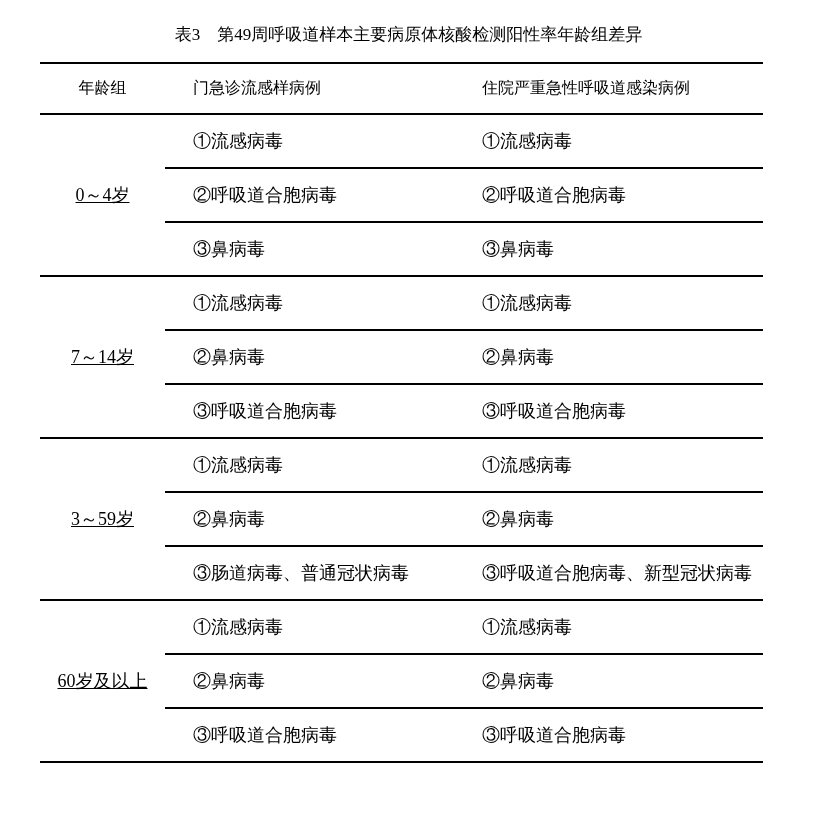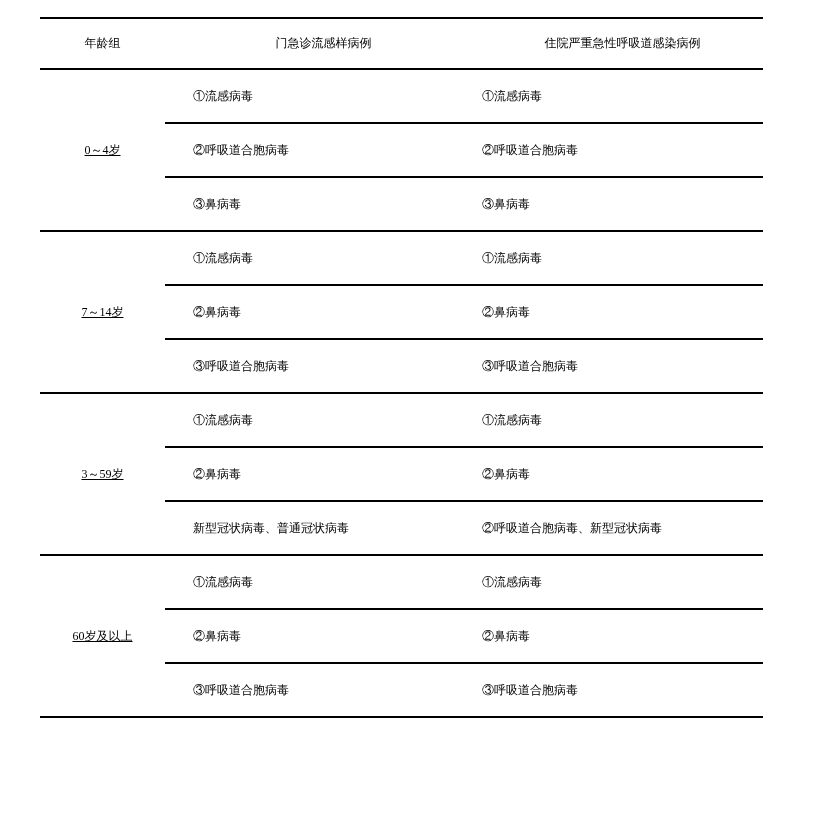--- a/index.html
+++ b/index.html
@@ -22,49 +22,50 @@
   }
   table.report {
     margin: 17px 0 0 40px;
     width: 723px;
     border-collapse: collapse;
     table-layout: fixed;
     border-top: 2px solid #000000;
   }
   table.report thead th {
     font-weight: normal;
-    font-size: 12px;
+    font-size: 16px;
     height: 51px;
     border-bottom: 2px solid #000000;
     vertical-align: middle;
   }
   th.age-head { text-align: center; }
-  th.left-head { text-align: center; padding-left: 28px; }
+  th.left-head { text-align: left; padding-left: 28px; }
   table.report tbody { border-bottom: 2px solid #000000; }
   table.report td {
-    font-size: 12px;
+    font-size: 18px;
     height: 54px;
     vertical-align: middle;
   }
   td.age {
     text-align: center;
     vertical-align: middle;
     text-decoration: underline;
   }
   td.cell {
     text-align: left;
     padding-left: 28px;
   }
   td.hr { border-bottom: 2px solid #000000; }
 </style>
 </head>
 <body>
 
 <div class="page">
 
+  <div class="doc-title">表3　第49周呼吸道样本主要病原体核酸检测阳性率年龄组差异</div>
 
   <table class="report">
     <colgroup>
       <col style="width:125px">
       <col style="width:289px">
       <col style="width:309px">
     </colgroup>
     <thead>
       <tr>
         <th class="age-head">年龄组</th>
@@ -109,22 +110,22 @@
       <tr>
         <td class="age" rowspan="3">3～59岁</td>
         <td class="cell hr">①流感病毒</td>
         <td class="cell hr">①流感病毒</td>
       </tr>
       <tr>
         <td class="cell hr">②鼻病毒</td>
         <td class="cell hr">②鼻病毒</td>
       </tr>
       <tr>
-        <td class="cell">新型冠状病毒、普通冠状病毒</td>
-        <td class="cell">②呼吸道合胞病毒、新型冠状病毒</td>
+        <td class="cell">③肠道病毒、普通冠状病毒</td>
+        <td class="cell">③呼吸道合胞病毒、新型冠状病毒</td>
       </tr>
     </tbody>
 
     <tbody>
       <tr>
         <td class="age" rowspan="3">60岁及以上</td>
         <td class="cell hr">①流感病毒</td>
         <td class="cell hr">①流感病毒</td>
       </tr>
       <tr>

